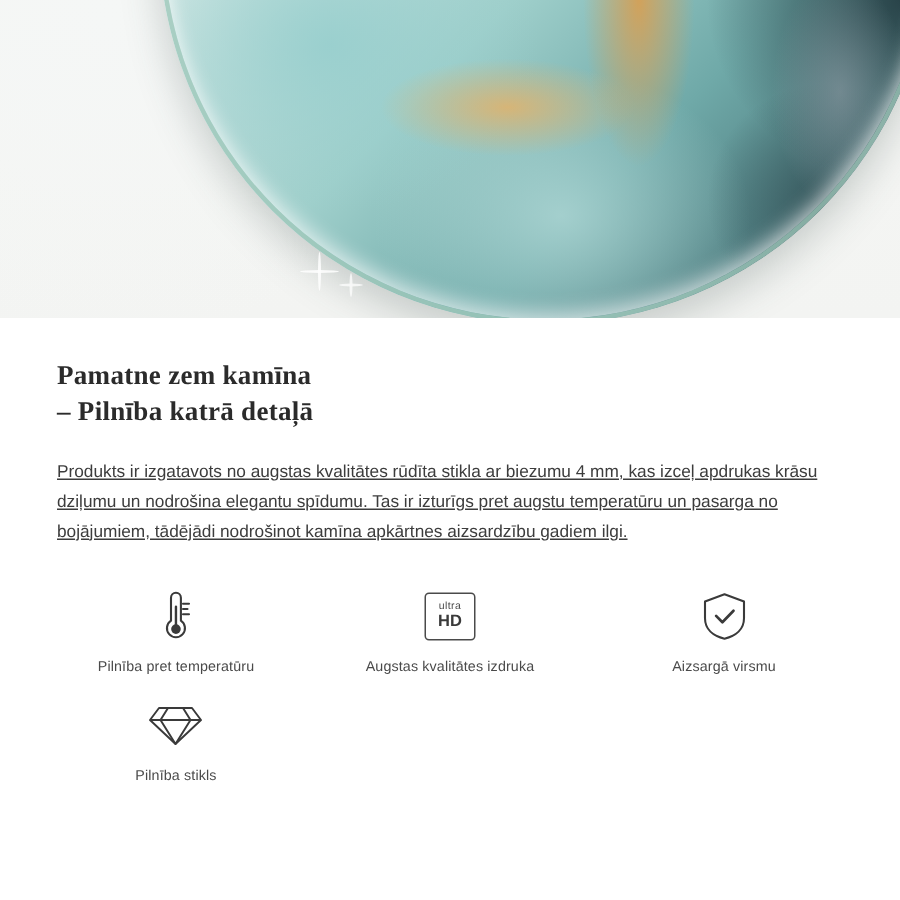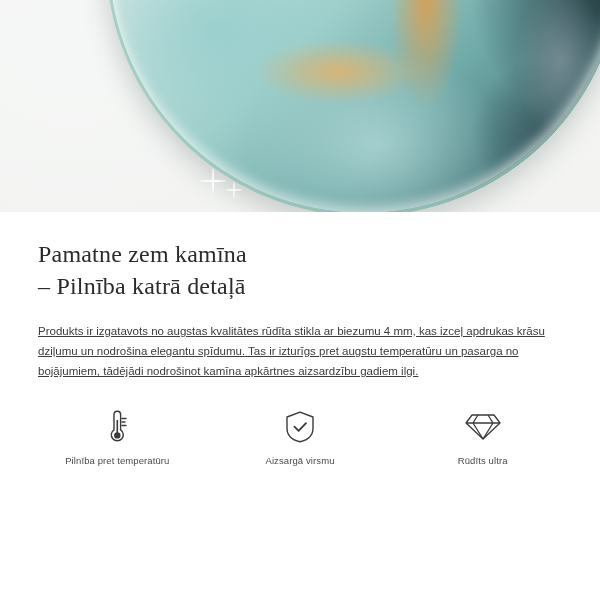--- a/index.html
+++ b/index.html
@@ -105,22 +105,22 @@
   .sparkle.s2::before { height: 16px; }
   .sparkle.s2::after  { width: 16px; }
 
   
   .content {
     padding: 26px 38px 0 38px;
   }
   h1.title {
     margin: 0;
     font-family: "Liberation Serif", serif;
-    font-size: 24px;
-    font-weight: 400;
+    font-size: 18px;
+    font-weight: 700;
     line-height: 1.35;
     color: #2b2b2b;
     letter-spacing: 0.2px;
   }
   .desc {
     margin: 18px 0 0 0;
     font-size: 11.5px;
     line-height: 1.75;
     color: #3c3c3c;
     max-width: 536px;
@@ -199,37 +199,46 @@
         <svg width="34" height="36" viewBox="0 0 34 36" fill="none" stroke="#3a3a3a" stroke-width="1.4" stroke-linecap="round">
           <path d="M14 5.5a3.3 3.3 0 0 1 6.6 0v15.3a6 6 0 1 1-6.6 0z"></path>
           <circle cx="17.3" cy="26.4" r="3.2" fill="#3a3a3a" stroke="none"></circle>
           <path d="M17.3 23.5V11.5" stroke-width="1.6"></path>
           <path d="M22 9.5h4M22 13h3M22 16.5h4"></path>
         </svg>
       </div>
       <div class="cap">Pilnība pret temperatūru</div>
     </div>
 
+    <div class="feature">
+      <div class="ico">
+        <div class="hd-box">
+          <span class="u">ultra</span>
+          <span class="h">HD</span>
+        </div>
+      </div>
+      <div class="cap">Augstas kvalitātes izdruka</div>
+    </div>
 
     <div class="feature">
       <div class="ico">
         <svg width="32" height="36" viewBox="0 0 32 36" fill="none" stroke="#3a3a3a" stroke-width="1.4" stroke-linejoin="round">
           <path d="M16 3.2 29 8v11.2c0 7.2-5.4 11.8-13 13.6C8.4 31 3 26.4 3 19.2V8z"></path>
           <path d="M10.4 17.6l4.2 4.2 7.4-7.6" stroke-width="1.8" stroke-linecap="round"></path>
         </svg>
       </div>
       <div class="cap">Aizsargā virsmu</div>
     </div>
 
     <div class="feature">
       <div class="ico">
         <svg width="36" height="32" viewBox="0 0 36 32" fill="none" stroke="#3a3a3a" stroke-width="1.3" stroke-linejoin="round">
           <path d="M7 4h22l6 8-17 16L1 12z"></path>
           <path d="M1 12h34M13 4l-5 8 10 16M23 4l5 8-10 16"></path>
         </svg>
       </div>
-      <div class="cap">Rūdīts ultra</div>
+      <div class="cap">Pilnība stikls</div>
     </div>
 
 
 
   </div>
 </div>
 
 </body></html>

